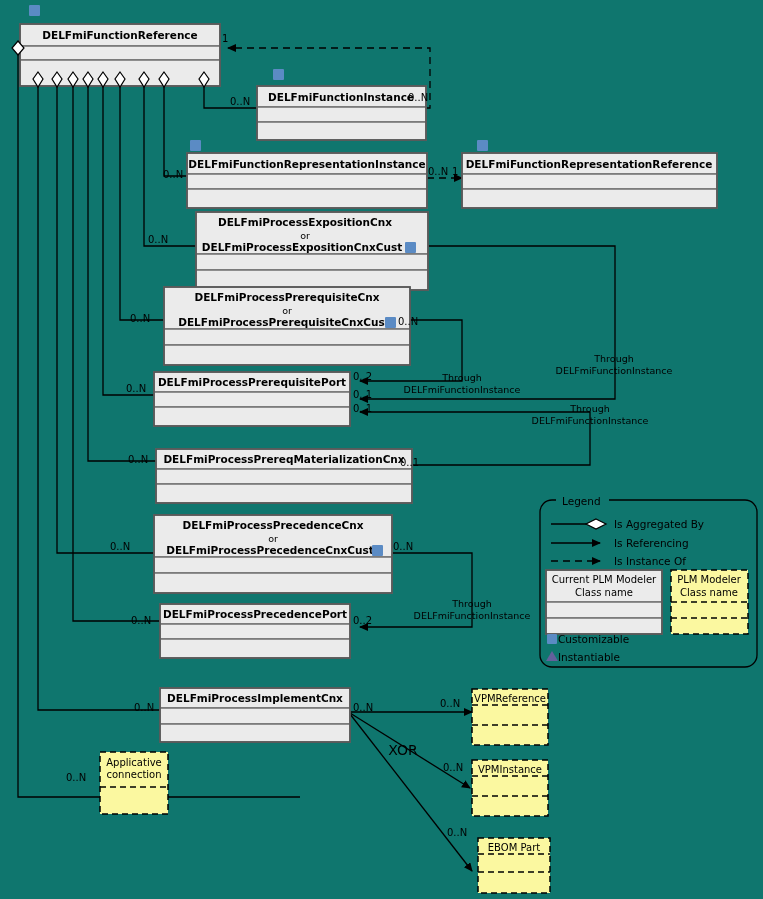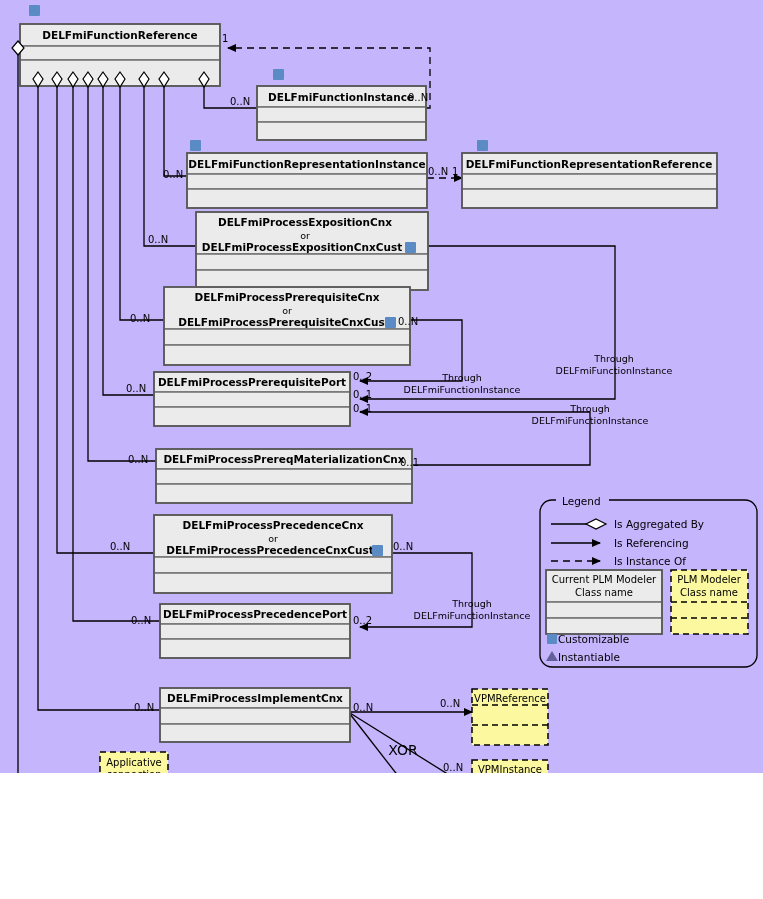--- a/index.html
+++ b/index.html
@@ -3,22 +3,22 @@
 <meta charset="utf-8">
 <style>
   html, body {
     margin: 0;
     padding: 0;
     background: #ffffff;
   }
   #diagram-root {
     position: relative;
     width: 763px;
-    height: 773px;
-    background: #c4b5fd;
+    height: 899px;
+    background: #0f766e;
     font-family: "DejaVu Sans", sans-serif;
     overflow: hidden;
   }
   svg#canvas {
     position: absolute;
     left: 0;
     top: 0;
     width: 763px;
     height: 899px;
   }

